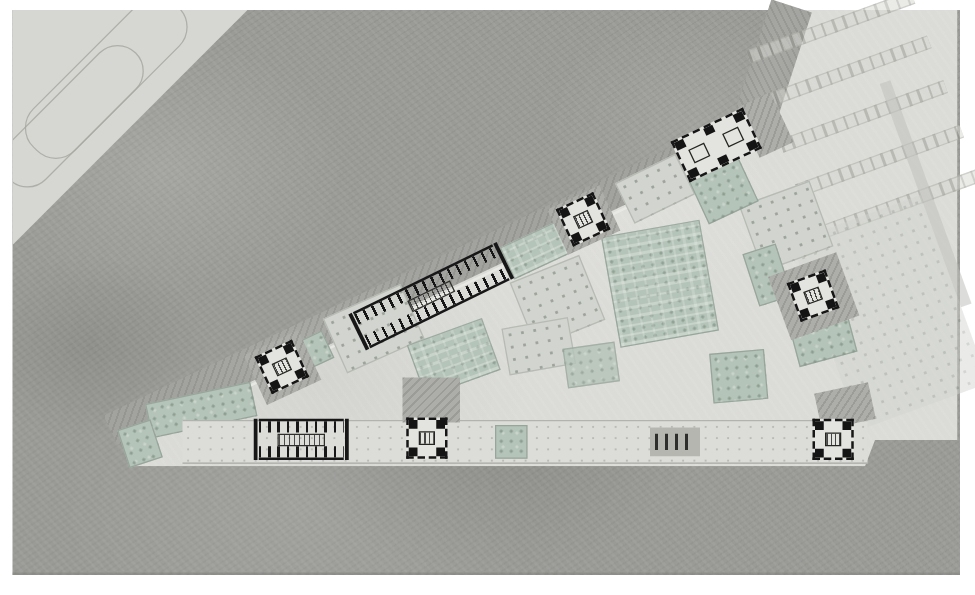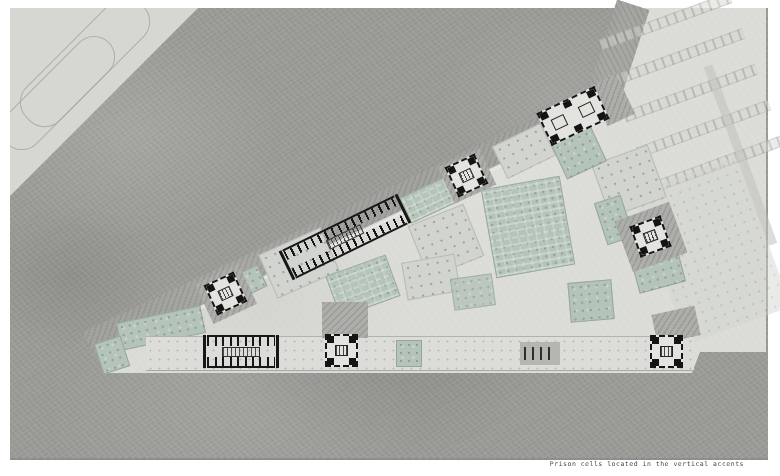--- a/index.html
+++ b/index.html
@@ -201,14 +201,13 @@
   </div>
   <div class="rot tower" style="left:650px;top:335px;">
     <span class="cellmark"></span>
   </div>
 
   <div class="rot bldg" style="left:541px;top:98px;transform:rotate(-25.3deg);">
     <span class="room"></span>
     <span class="room"></span>
   </div>
 
-  <div class="caption">Prison cells located in the vertical accents</div>
 </div>
 
 </body></html>

